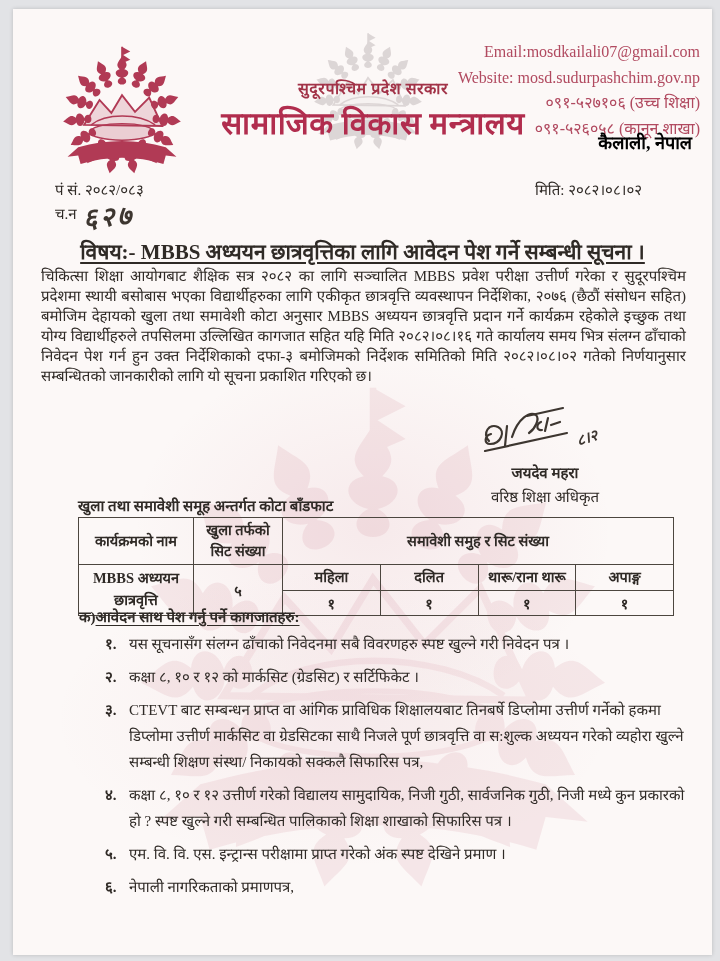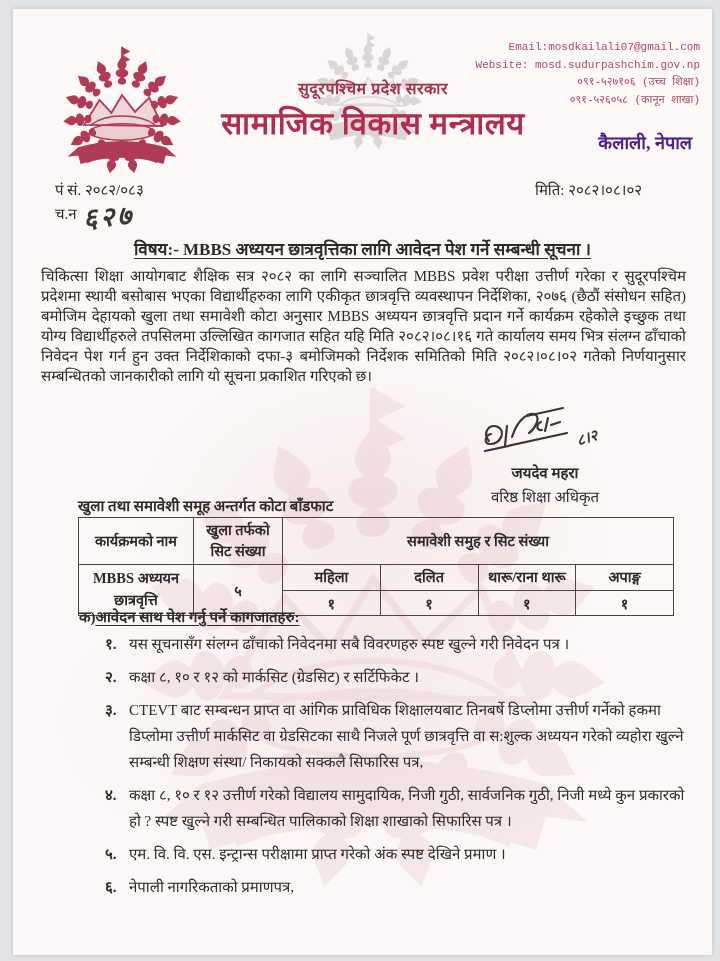--- a/index.html
+++ b/index.html
@@ -27,29 +27,29 @@
 
   .crimson{color:#b13a55;}
 
   .logo{position:absolute;left:30px;top:33px;width:158px;height:142px;}
 
   .head-center{position:absolute;left:150px;top:68px;width:420px;text-align:center;}
   .province{font-size:16px;font-weight:bold;color:#a23348;letter-spacing:.5px;}
   .ministry{font-size:31px;font-weight:bold;color:#b12d4e;margin-top:2px;letter-spacing:.5px;}
 
   .contact{position:absolute;right:12px;top:30px;text-align:right;
-    font-size:11px;line-height:1.6;color:#b14a60;font-family:Liberation Mono, monospace;}
-  .location{position:absolute;right:20px;top:121px;font-size:18px;font-weight:bold;color:#4c1d95;}
+    font-size:16px;line-height:1.6;color:#b14a60;font-family:Liberation Serif, serif;}
+  .location{position:absolute;right:20px;top:121px;font-size:18px;font-weight:bold;color:#000000;}
 
   .meta-row{position:absolute;left:42px;top:170px;right:70px;display:flex;justify-content:space-between;font-size:15px;}
   .dispatch{position:absolute;left:42px;top:194px;font-size:15px;display:flex;align-items:flex-start;}
   .hand{font-family:"DejaVu Sans",sans-serif;font-style:italic;font-weight:bold;
     font-size:27px;line-height:1;transform:rotate(-4deg);margin-left:6px;color:#3d3630;letter-spacing:3px;}
 
-  .subject{position:absolute;left:0;top:228px;width:100%;text-align:center;font-size:17px;font-weight:bold;}
+  .subject{position:absolute;left:0;top:228px;width:100%;text-align:center;font-size:21px;font-weight:bold;}
   .subject span{text-decoration:underline;text-underline-offset:3px;}
 
   .body-par{position:absolute;left:28px;top:257px;right:26px;
     font-size:15px;line-height:20px;text-align:justify;font-weight:500;}
 
   .sig{position:absolute;left:432px;top:396px;width:200px;text-align:center;}
   .sig-scribble{position:relative;width:140px;height:56px;margin:0 auto;}
   .sig-note{position:absolute;right:18px;top:22px;font-family:"DejaVu Sans",sans-serif;font-style:italic;
     font-weight:bold;font-size:15px;transform:rotate(-18deg);color:#3d3630;}
   .sig-name{font-size:15px;font-weight:600;margin-top:1px;}

